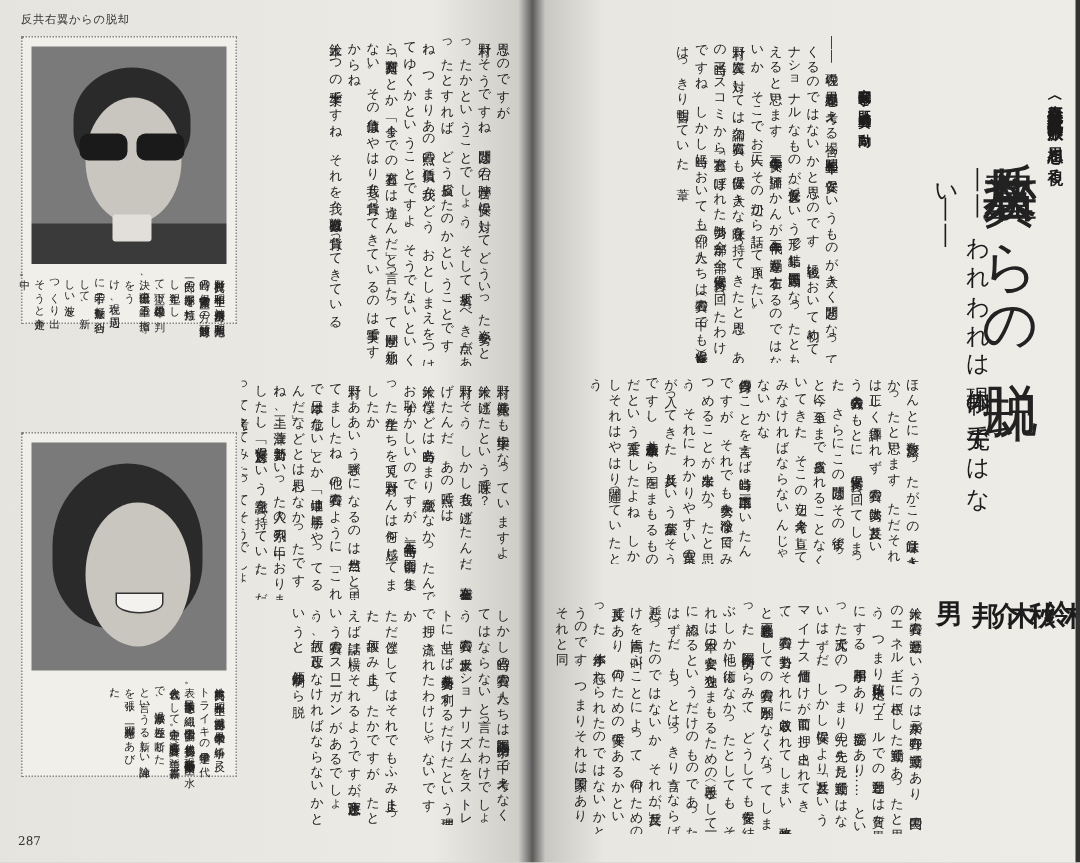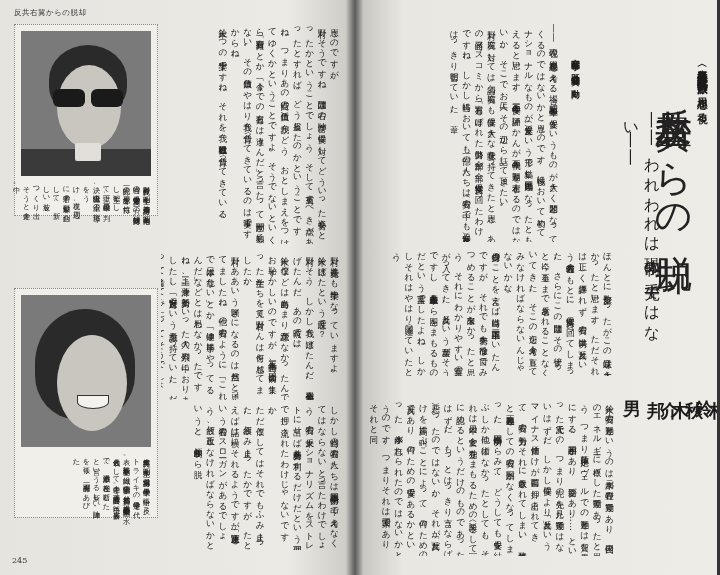--- a/index.html
+++ b/index.html
@@ -87,21 +87,21 @@
     <span>野村　そう。しかし我々も逃げたんだ。右翼全体が逃げたんだ、あの時点では。</span><br>
     <span>鈴木　僕などは当時あまり意識がなかったんでお恥ずかしいのですが、三十五年当時、国会前に集まった学生たちを見て野村さんは何を感じてましたか。</span><br>
     <span>野村　ああいう騒ぎになるのは当然だと思ってましたね。他の右翼のように、「これで日本は危ない」とか、「連中は勝手にやってるんだ」などとは思わなかったですね。三上、蓑津、新勢力といった人々の系列の中におりましたし、「安保反対」という意識を持っていた。だって考えてみたってそうでしょう。玄洋社の来島恒喜が不平等条約に対してどう対処したか。大隈の片足を爆弾で吹っ飛ばしているわけでしょう。我々の先輩のことをもち出すまでもなくわかるはずですよ。</span>
   </div>
 
   <div class="body-col" style="right:14px;top:400px;height:150px;width:180px;overflow:hidden;">
     <span>しかし当時の右翼の人たちは国際政治力学の中で考えなくてはならないと言ったわけでしょう。右翼の反米ナショナリズムをストレートに出せば共産勢力を利するだけだという理屈で押し流されたわけじゃないですか。</span><br>
     <span>ただ僕としてはそれでもふみ止まった。何故ふみ止まったかですが、たとえば話は横にそれるようですが「憲法改正」という右翼のスローガンがあるでしょう。何故、改正しなければならないかというと、占領体制から脱</span>
   </div>
 
-  <div class="page-number">245</div>
+  <div class="page-number">287</div>
 </div>
 
 <div class="page-right">
   <div class="title-series" style="left:338px;top:60px;height:340px;">〈新春異色対談〉現代右翼・民族派の思想を視る</div>
   <div class="title-main" style="left:290px;top:78px;height:300px;">反共右翼からの脱却</div>
   <div class="title-sub" style="left:262px;top:112px;height:240px;">――われわれは現体制の手先ではない――</div>
 
   <div class="author" style="left:300px;top:386px;">
     <span class="ch">野</span>
     <span class="ch">村</span>

